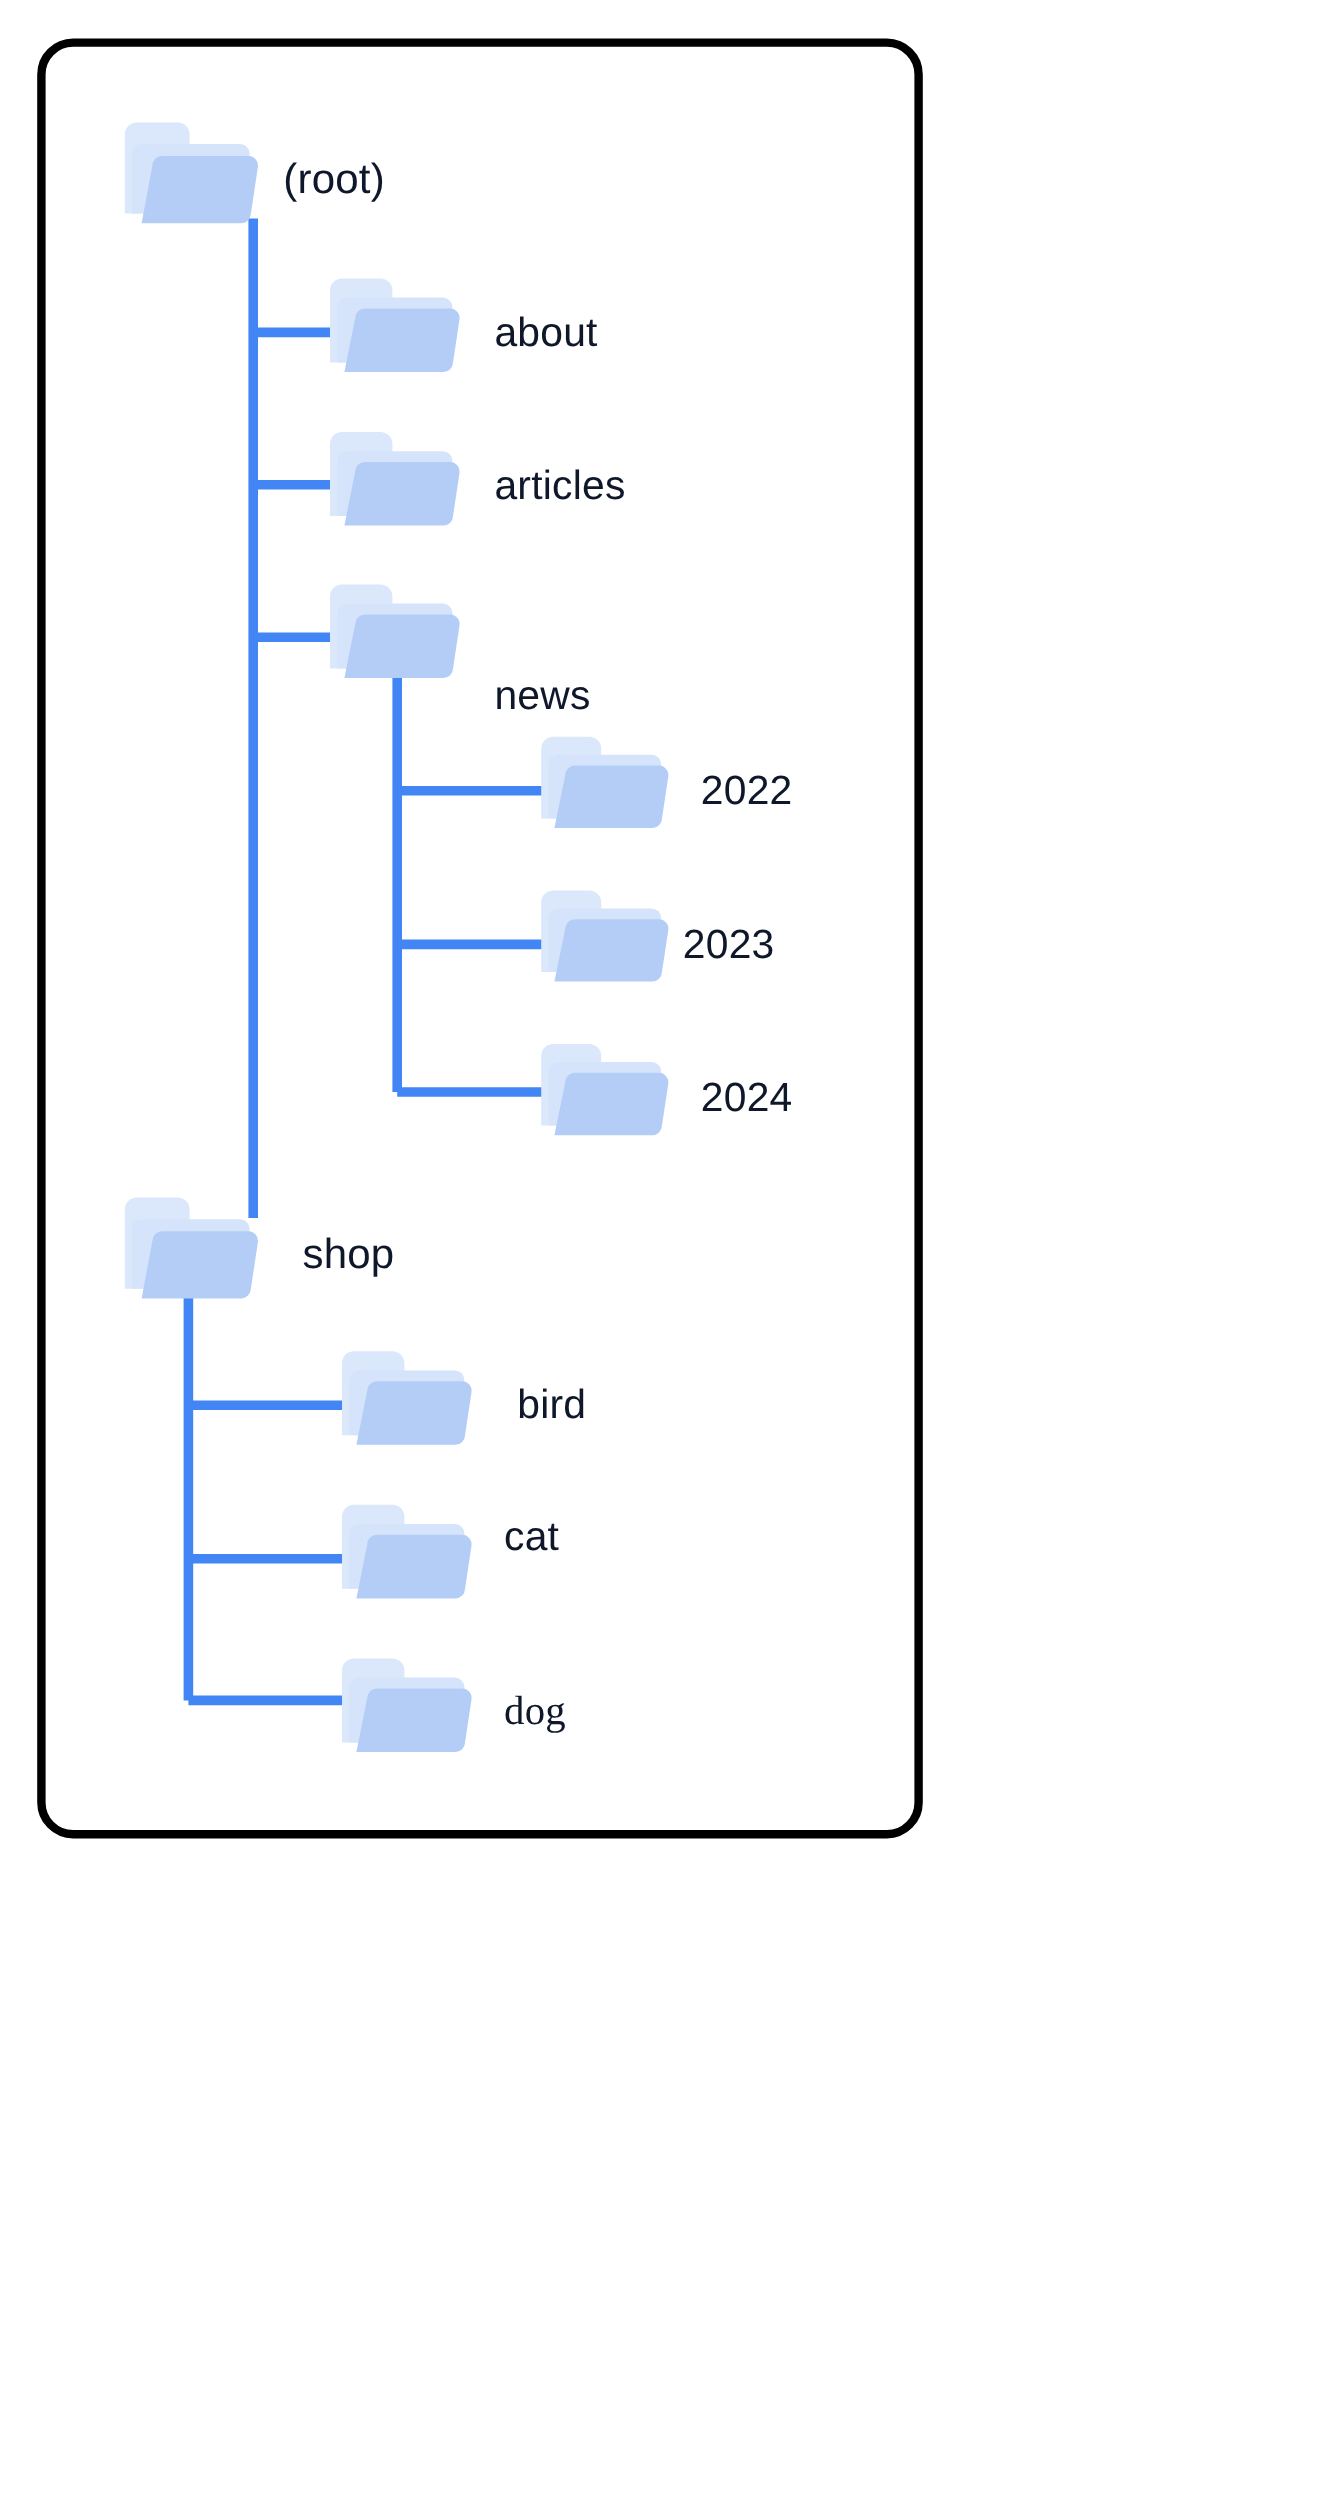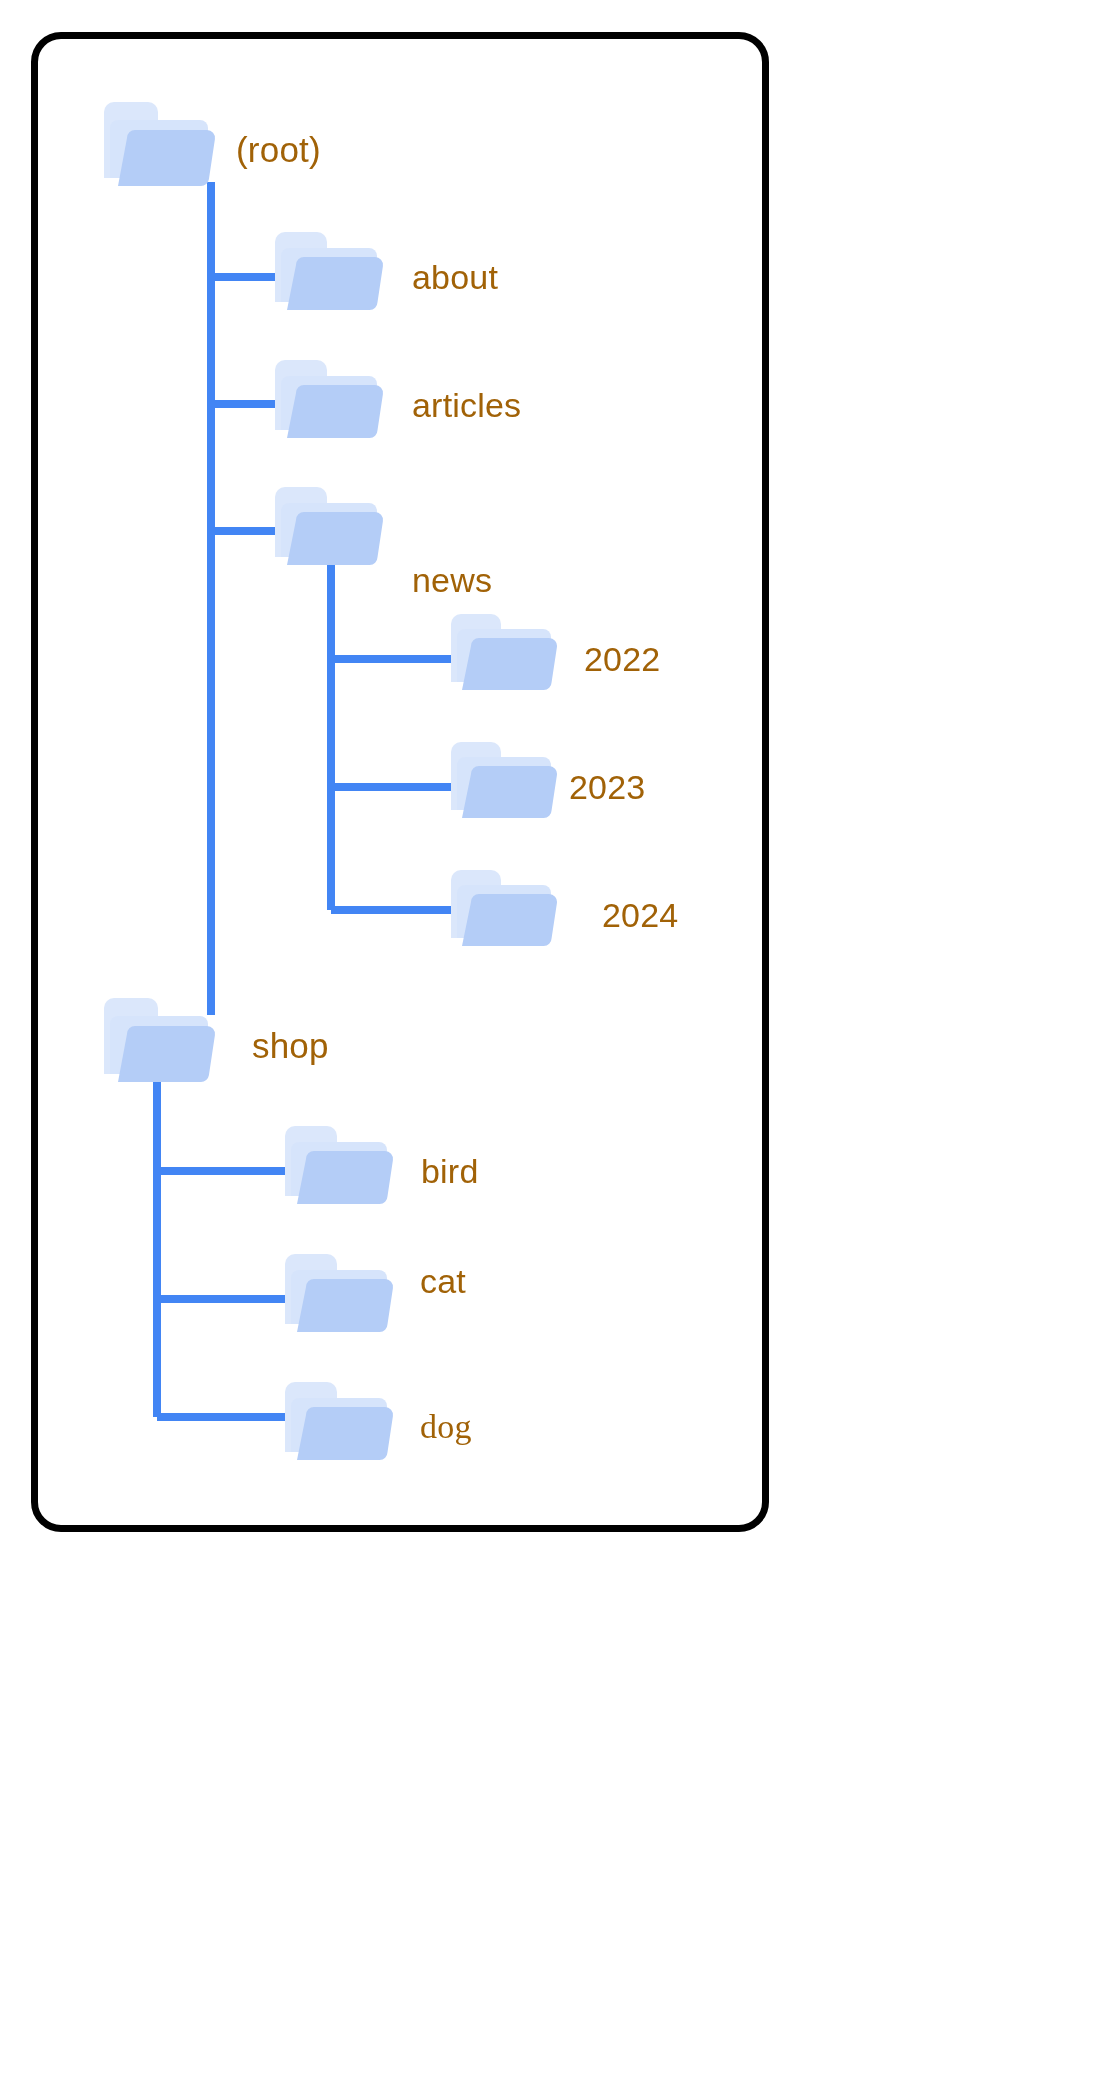--- a/index.html
+++ b/index.html
@@ -19,21 +19,21 @@
   }
 
   
   .lines{position:absolute;left:0;top:0;width:1100px;height:2100px;}
 
   
   .node{position:absolute;}
   .folder{position:absolute;left:0;top:0;}
   .label{
     position:absolute;
-    color:#a16207;
+    color:#0f172a;
     font-size:34px;
     line-height:1;
     letter-spacing:.2px;
     white-space:nowrap;
   }
   .label.big{font-size:35px;}
 </style>
 </head>
 <body>
 
@@ -115,39 +115,39 @@
     </svg>
     <span class="label" style="left:122px;top:30px;">2023</span>
   </div>
 
   <div class="node" style="left:447px;top:868px;">
     <svg class="folder" width="118" height="80" viewBox="0 0 118 80">
       <path d="M4 12a10 10 0 0 1 10-10h30a10 10 0 0 1 10 10v58H4z" fill="#dbe7fb"></path>
       <path d="M10 25a8 8 0 0 1 8-8h78a8 8 0 0 1 8 8v45H10z" fill="#d6e4fb"></path>
       <path d="M24 34a8 8 0 0 1 8-8h70a8 8 0 0 1 7.9 9.2l-5.3 35A8 8 0 0 1 96.7 78H15z" fill="#b4cdf7"></path>
     </svg>
-    <span class="label" style="left:155px;top:30px;">2024</span>
+    <span class="label" style="left:137px;top:30px;">2024</span>
   </div>
 
   <div class="node" style="left:100px;top:994px;">
     <svg class="folder" width="122" height="90" viewBox="0 0 122 90">
       <path d="M4 14a10 10 0 0 1 10-10h34a10 10 0 0 1 10 10v66H4z" fill="#dbe7fb"></path>
       <path d="M10 30a8 8 0 0 1 8-8h82a8 8 0 0 1 8 8v50H10z" fill="#d6e4fb"></path>
       <path d="M27 40a8 8 0 0 1 8-8h72a8 8 0 0 1 7.9 9.2l-6 40A8 8 0 0 1 101 88H18z" fill="#b4cdf7"></path>
     </svg>
     <span class="label big" style="left:152px;top:34px;">shop</span>
   </div>
 
   <div class="node" style="left:281px;top:1124px;">
     <svg class="folder" width="120" height="82" viewBox="0 0 120 82">
       <path d="M4 12a10 10 0 0 1 10-10h32a10 10 0 0 1 10 10v60H4z" fill="#dbe7fb"></path>
       <path d="M10 26a8 8 0 0 1 8-8h80a8 8 0 0 1 8 8v46H10z" fill="#d6e4fb"></path>
       <path d="M25 35a8 8 0 0 1 8-8h71a8 8 0 0 1 7.9 9.2l-5.4 36A8 8 0 0 1 98.7 80H16z" fill="#b4cdf7"></path>
     </svg>
-    <span class="label" style="left:140px;top:30px;text-align:center;">bird</span>
+    <span class="label" style="left:150px;top:30px;text-align:center;">bird</span>
   </div>
 
   <div class="node" style="left:281px;top:1252px;">
     <svg class="folder" width="120" height="82" viewBox="0 0 120 82">
       <path d="M4 12a10 10 0 0 1 10-10h32a10 10 0 0 1 10 10v60H4z" fill="#dbe7fb"></path>
       <path d="M10 26a8 8 0 0 1 8-8h80a8 8 0 0 1 8 8v46H10z" fill="#d6e4fb"></path>
       <path d="M25 35a8 8 0 0 1 8-8h71a8 8 0 0 1 7.9 9.2l-5.4 36A8 8 0 0 1 98.7 80H16z" fill="#b4cdf7"></path>
     </svg>
     <span class="label" style="left:139px;top:12px;">cat</span>
   </div>

